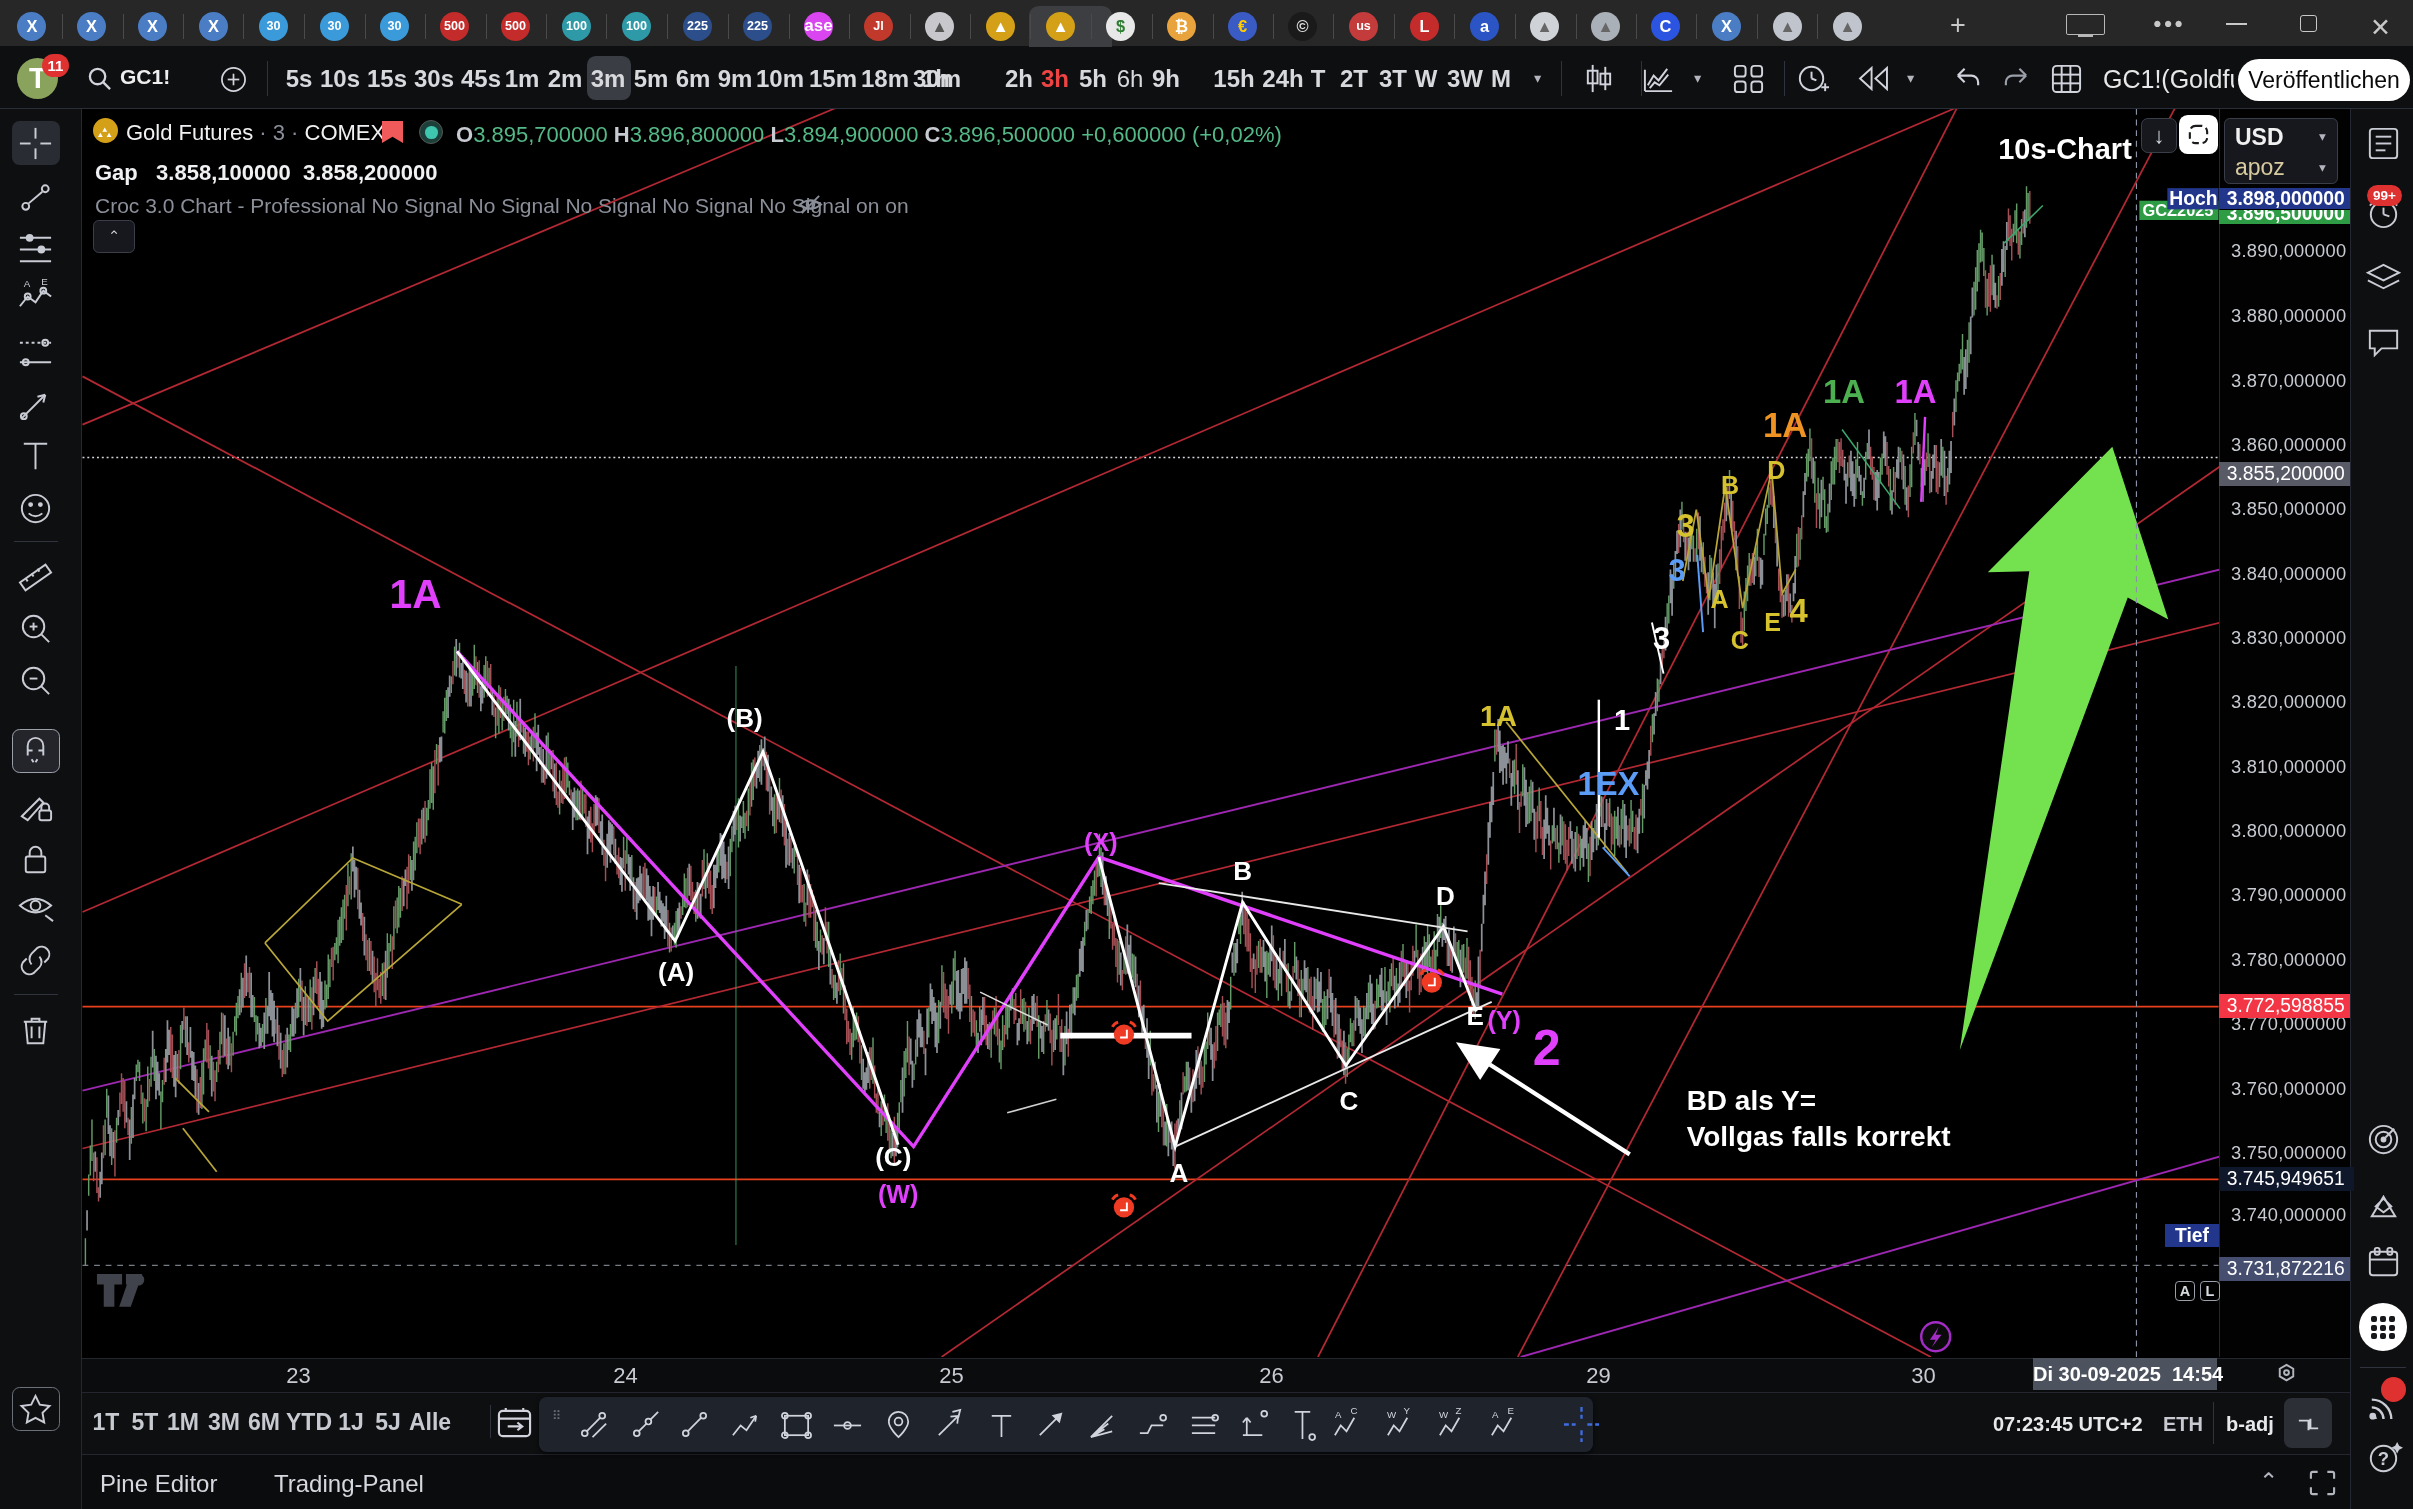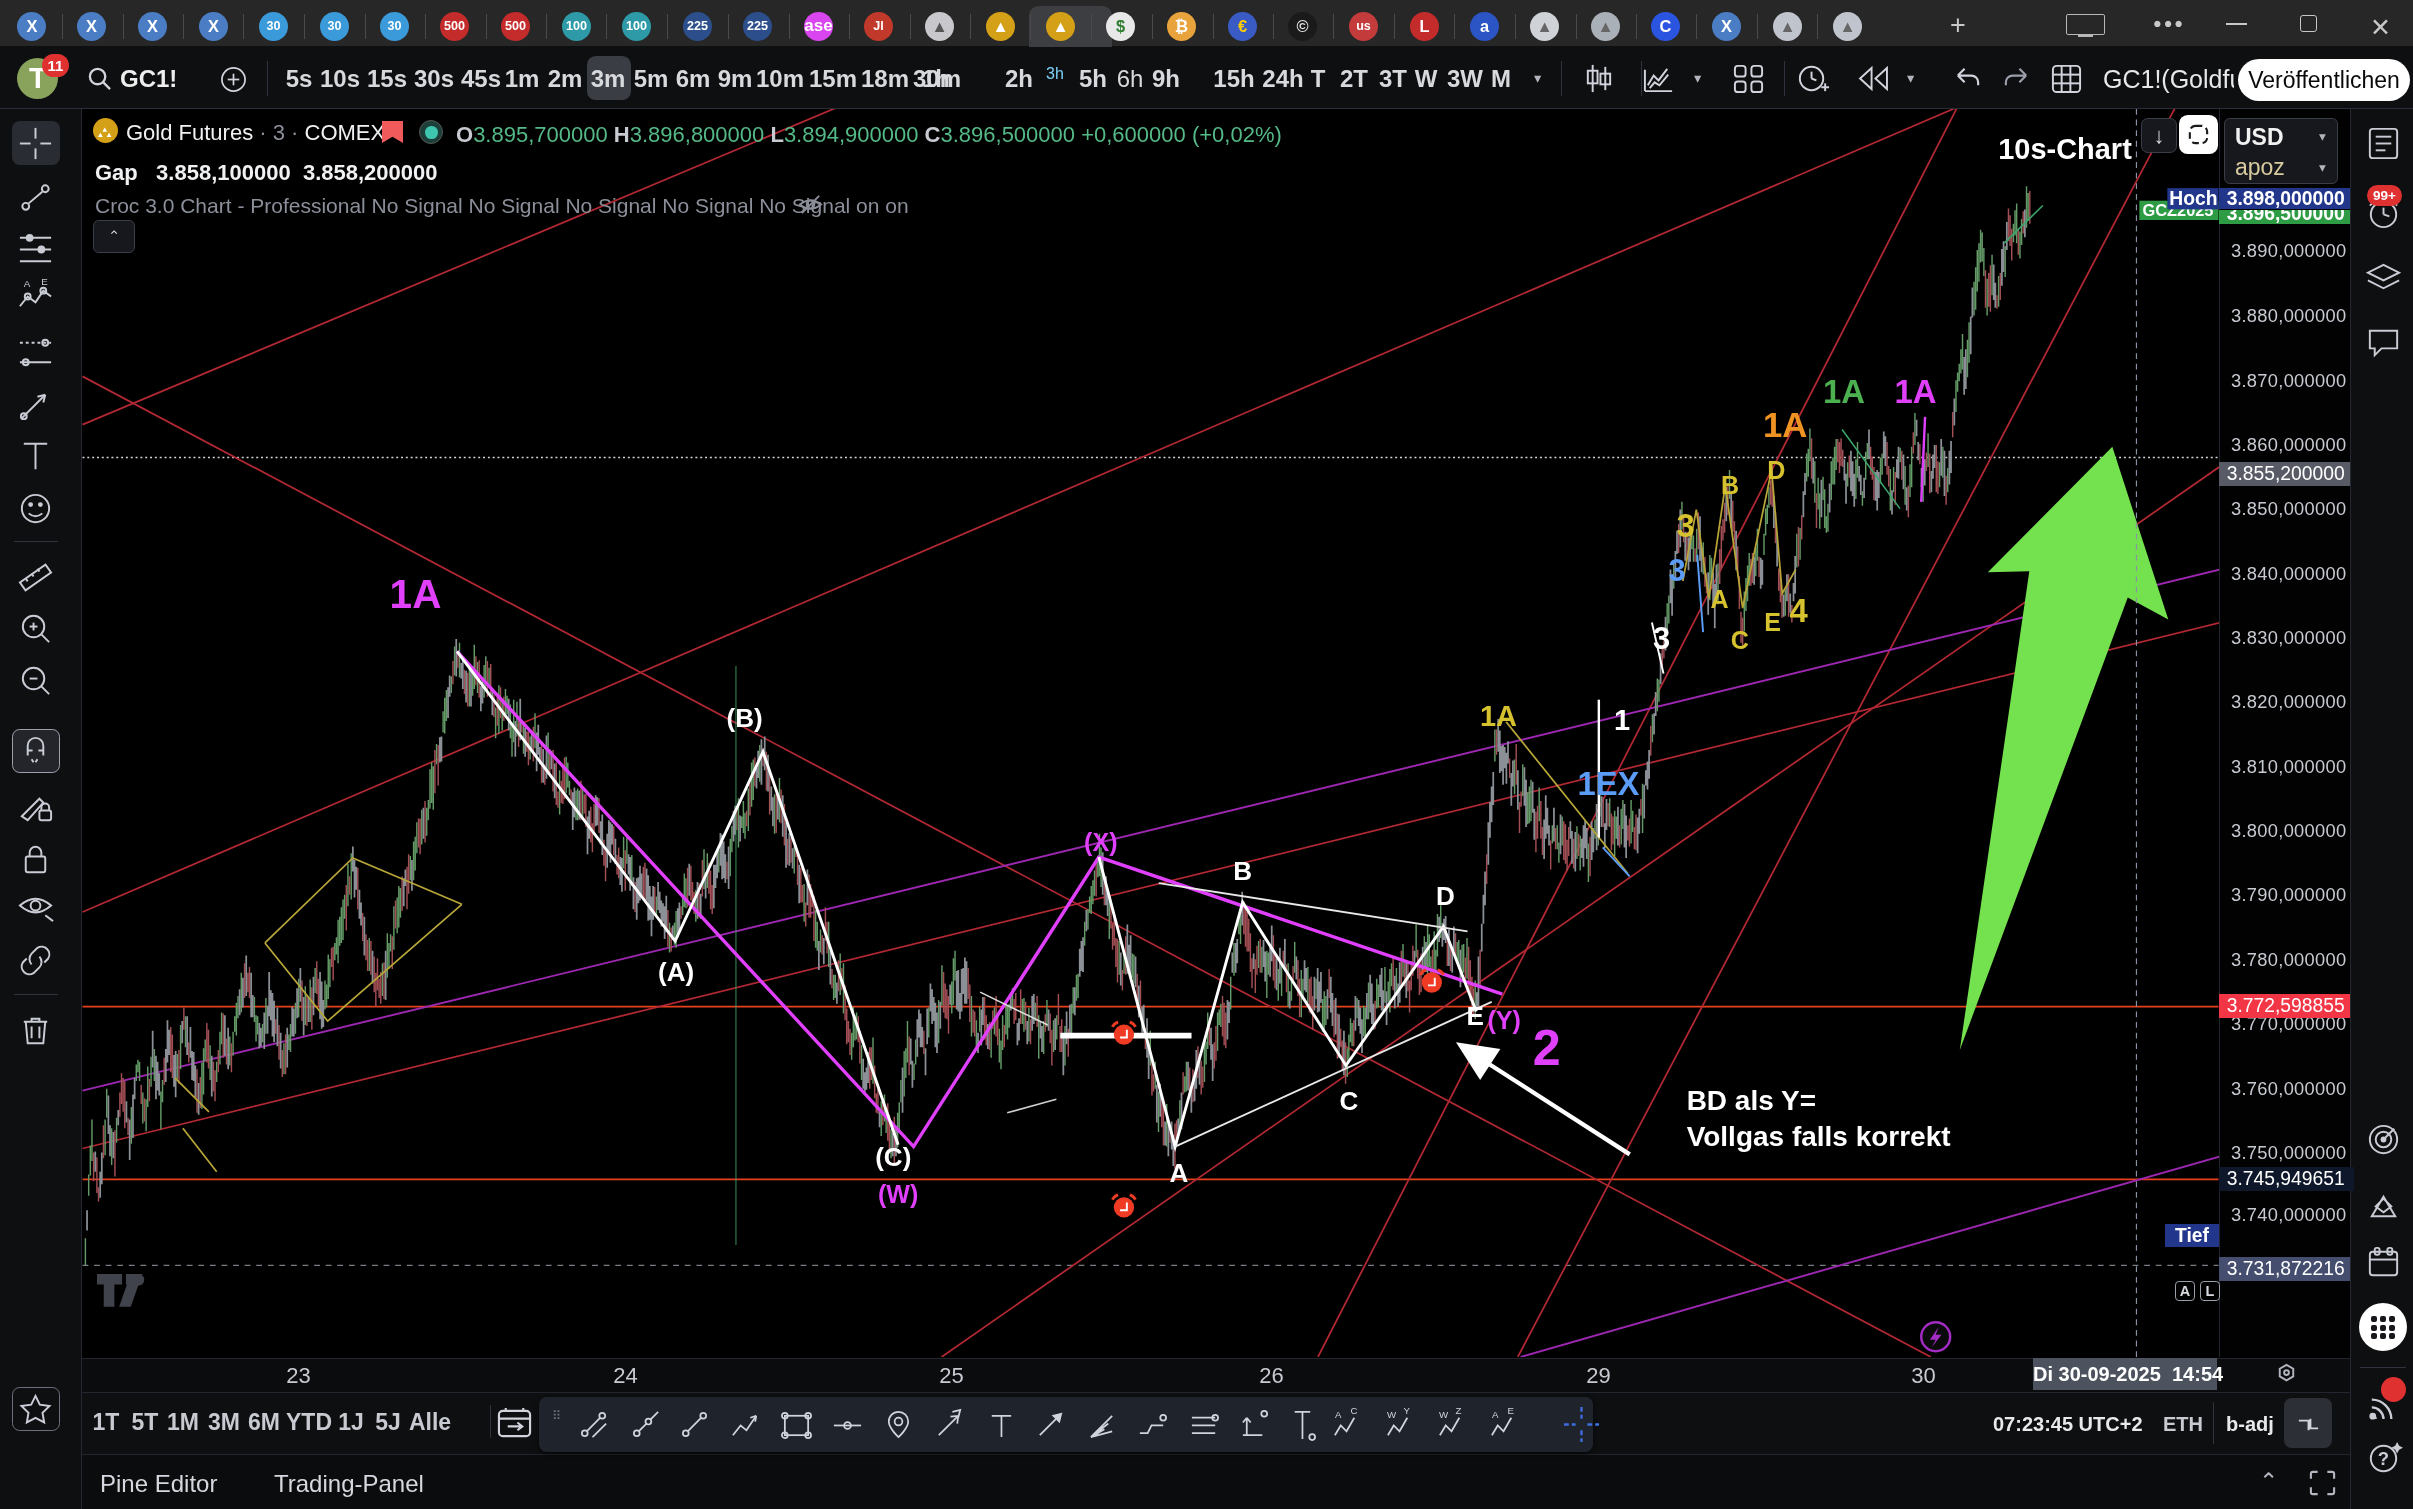--- a/index.html
+++ b/index.html
@@ -78,21 +78,21 @@
 <div style="position:absolute;left:2153px;top:15.4px;color:#c8c8c8;font-size:14.5px;letter-spacing:1.9px">●●●</div>
 <div style="position:absolute;left:2226px;top:23px;width:21px;height:1.9px;background:#c8c8c8"></div>
 <div style="position:absolute;left:2300px;top:14.5px;width:17.4px;height:17.4px;border:1.9px solid #c8c8c8;border-radius:2.9px"></div>
 <div style="position:absolute;left:2370px;top:12.6px;color:#c8c8c8;font-size:25px;font-weight:300">✕</div>
 <div style="position:absolute;left:17.4px;top:58px;width:41px;height:41px;border-radius:50%;background:#8aa35c;color:#fff;font-size:29px;font-weight:bold;display:flex;align-items:center;justify-content:center">T</div>
 <div style="position:absolute;left:42px;top:54px;width:27px;height:23px;border-radius:11.6px;background:#e03131;color:#fff;font-size:15px;font-weight:bold;display:flex;align-items:center;justify-content:center">11</div>
 <svg style="position:absolute;left:87px;top:66px" width="25" height="25" viewBox="0 0 26 26">
     <circle cx="11" cy="11" r="8" fill="none" stroke="#d1d4dc" stroke-width="2.4"></circle>
     <line x1="17" y1="17" x2="24" y2="24" stroke="#d1d4dc" stroke-width="2.4"></line>
   </svg>
-<div style="position:absolute;left:120px;top:65px;color:#eee;font-size:24px;font-weight:bold">GC1!</div>
+<div style="position:absolute;left:120px;top:65px;color:#eee;font-size:21px;font-weight:bold">GC1!</div>
 <svg style="position:absolute;left:220px;top:66px" width="27" height="27" viewBox="0 0 28 28">
     <circle cx="14" cy="14" r="12" fill="none" stroke="#d1d4dc" stroke-width="1.8"></circle>
     <line x1="14" y1="8" x2="14" y2="20" stroke="#d1d4dc" stroke-width="1.8"></line>
     <line x1="8" y1="14" x2="20" y2="14" stroke="#d1d4dc" stroke-width="1.8"></line>
   </svg>
 <div style="position:absolute;left:267px;top:61px;width:1px;height:35px;background:#2f333d"></div>
 <div style="position:absolute;left:587px;top:56px;width:44px;height:44px;background:#3a3d44;border-radius:8.7px"></div>
 <div style="position:absolute;left:299px;top:65px;transform:translateX(-50%);color:#d8d9dd;font-size:24px;font-weight:bold">5s</div>
 <div style="position:absolute;left:340px;top:65px;transform:translateX(-50%);color:#d8d9dd;font-size:24px;font-weight:bold">10s</div>
 <div style="position:absolute;left:387px;top:65px;transform:translateX(-50%);color:#d8d9dd;font-size:24px;font-weight:bold">15s</div>
@@ -103,21 +103,21 @@
 <div style="position:absolute;left:608px;top:65px;transform:translateX(-50%);color:#d8d9dd;font-size:24px;font-weight:bold">3m</div>
 <div style="position:absolute;left:651px;top:65px;transform:translateX(-50%);color:#d8d9dd;font-size:24px;font-weight:bold">5m</div>
 <div style="position:absolute;left:693px;top:65px;transform:translateX(-50%);color:#d8d9dd;font-size:24px;font-weight:bold">6m</div>
 <div style="position:absolute;left:735px;top:65px;transform:translateX(-50%);color:#d8d9dd;font-size:24px;font-weight:bold">9m</div>
 <div style="position:absolute;left:780px;top:65px;transform:translateX(-50%);color:#d8d9dd;font-size:24px;font-weight:bold">10m</div>
 <div style="position:absolute;left:833px;top:65px;transform:translateX(-50%);color:#d8d9dd;font-size:24px;font-weight:bold">15m</div>
 <div style="position:absolute;left:885px;top:65px;transform:translateX(-50%);color:#d8d9dd;font-size:24px;font-weight:bold">18m</div>
 <div style="position:absolute;left:937px;top:65px;transform:translateX(-50%);color:#d8d9dd;font-size:24px;font-weight:bold">30m</div>
 <div style="position:absolute;left:936px;top:65px;transform:translateX(-50%);color:#d8d9dd;font-size:24px;font-weight:bold">1h</div>
 <div style="position:absolute;left:1019px;top:65px;transform:translateX(-50%);color:#d8d9dd;font-size:24px;font-weight:bold">2h</div>
-<div style="position:absolute;left:1055px;top:65px;transform:translateX(-50%);color:#7dd3fc;font-size:16px;font-weight:normal">3h</div>
+<div style="position:absolute;left:1055px;top:65px;transform:translateX(-50%);color:#ef4444;font-size:24px;font-weight:bold">3h</div>
 <div style="position:absolute;left:1093px;top:65px;transform:translateX(-50%);color:#d8d9dd;font-size:24px;font-weight:bold">5h</div>
 <div style="position:absolute;left:1130px;top:65px;transform:translateX(-50%);color:#d8d9dd;font-size:24px;font-weight:normal">6h</div>
 <div style="position:absolute;left:1166px;top:65px;transform:translateX(-50%);color:#d8d9dd;font-size:24px;font-weight:bold">9h</div>
 <div style="position:absolute;left:1234px;top:65px;transform:translateX(-50%);color:#d8d9dd;font-size:24px;font-weight:bold">15h</div>
 <div style="position:absolute;left:1283px;top:65px;transform:translateX(-50%);color:#d8d9dd;font-size:24px;font-weight:bold">24h</div>
 <div style="position:absolute;left:1318px;top:65px;transform:translateX(-50%);color:#d8d9dd;font-size:24px;font-weight:bold">T</div>
 <div style="position:absolute;left:1354px;top:65px;transform:translateX(-50%);color:#d8d9dd;font-size:24px;font-weight:bold">2T</div>
 <div style="position:absolute;left:1393px;top:65px;transform:translateX(-50%);color:#d8d9dd;font-size:24px;font-weight:bold">3T</div>
 <div style="position:absolute;left:1426px;top:65px;transform:translateX(-50%);color:#d8d9dd;font-size:24px;font-weight:bold">W</div>
 <div style="position:absolute;left:1465px;top:65px;transform:translateX(-50%);color:#d8d9dd;font-size:24px;font-weight:bold">3W</div>

